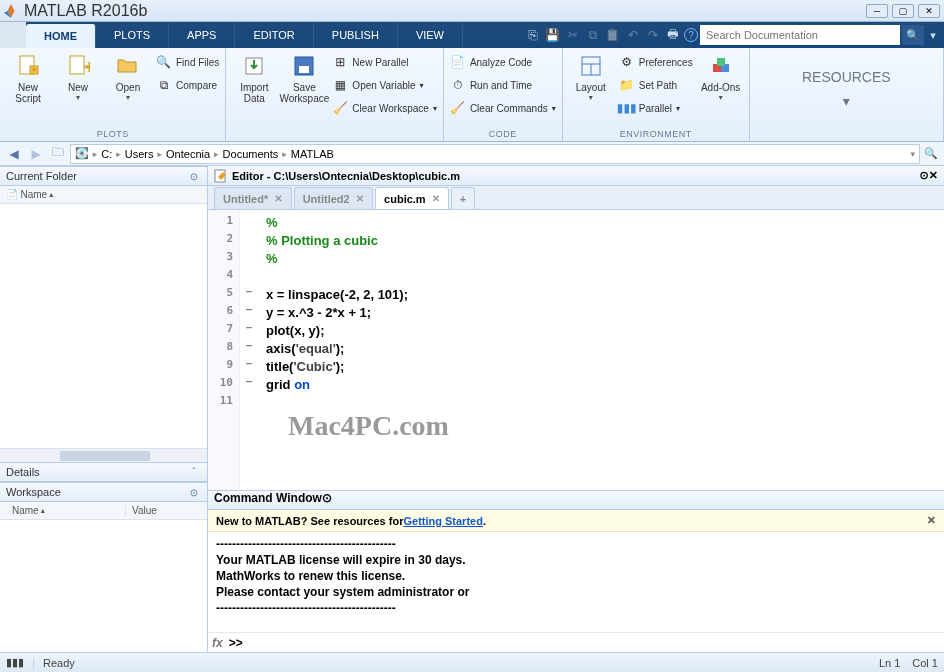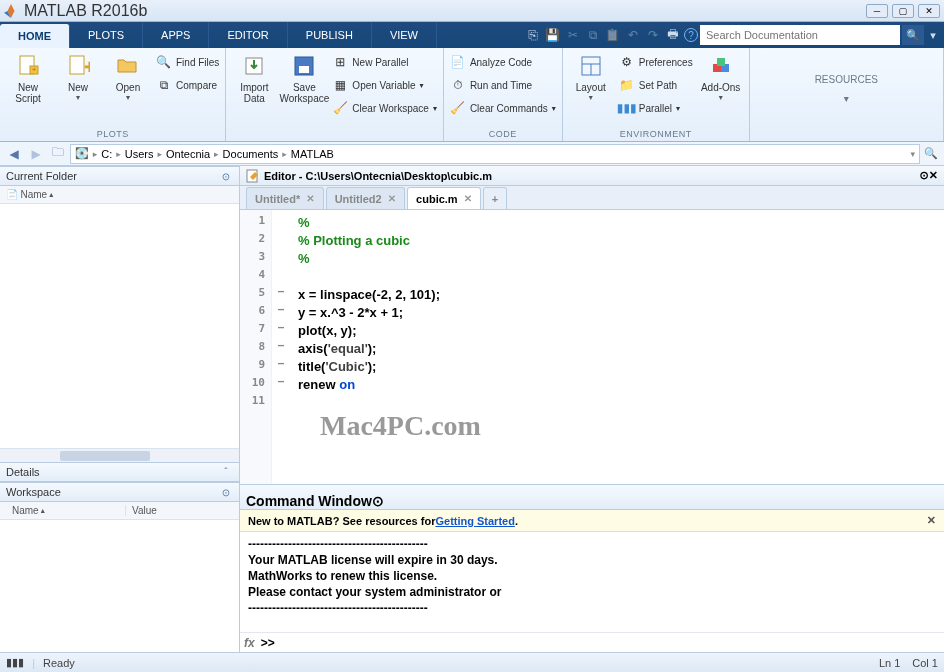--- a/index.html
+++ b/index.html
@@ -6,21 +6,21 @@
 body { width: 944px; height: 672px; background: #dde7f2; overflow: hidden; font-size: 11px; }
 
 
 .titlebar { height: 22px; background: linear-gradient(#e8f0fa, #d7e5f5); display: flex; align-items: center; padding: 0 4px; border-bottom: 1px solid #9fb6d0; }
 .titlebar .logo { width: 14px; height: 14px; margin-right: 6px; }
 .titlebar .title { flex: 1; color: #333; font-size: 16px; }
 .titlebar .winbtns { display: flex; gap: 4px; }
 .titlebar .winbtn { width: 22px; height: 14px; border: 1px solid #8faac6; background: #e3ecf7; display: flex; align-items: center; justify-content: center; font-size: 9px; cursor: pointer; border-radius: 2px; }
 
 
-.tabstrip { height: 26px; background: linear-gradient(#1f4a7d,#16477a); display: flex; align-items: stretch; }
+.tabstrip { height: 26px; background: linear-gradient(#1f4a7d,#16477a); display: flex; align-items: stretch; margin-left: 26px; }
 .tabstrip .tab { padding: 0 18px; color: #fff; font-size: 11px; display: flex; align-items: center; cursor: pointer; border-right: 1px solid #2a5a91; }
 .tabstrip .tab.active { background: #e8f3ff; color: #0a3c72; font-weight: bold; border-radius: 3px 3px 0 0; margin-top:2px; }
 .tabstrip .rightarea { margin-left: auto; display: flex; align-items: center; gap: 2px; padding-right: 4px; }
 .tabstrip .qicon { width: 18px; height: 18px; display: flex; align-items: center; justify-content: center; color: #cde; font-size: 12px; cursor: pointer; }
 .tabstrip .search { width: 200px; height: 20px; background: #fff; border: none; padding: 0 6px; font-size: 11px; }
 .tabstrip .searchbtn { width: 22px; height: 20px; background: #2a5a91; color: #fff; display: flex; align-items: center; justify-content: center; cursor: pointer; }
 .tabstrip .dropbtn { width: 14px; color: #cde; display: flex; align-items: center; justify-content: center; cursor: pointer; }
 
 
 .ribbon { height: 94px; background: linear-gradient(#f3f9ff,#e4effb); border-bottom: 1px solid #9fb6d0; display: flex; }
@@ -40,21 +40,21 @@
 .pathbar .navbtn { width: 20px; height: 18px; display: flex; align-items: center; justify-content: center; cursor: pointer; color: #5577aa; font-size: 12px; }
 .pathbar .crumbs { flex: 1; background: #fff; border: 1px solid #b8cde4; height: 20px; display: flex; align-items: center; padding: 0 4px; gap: 4px; }
 .pathbar .crumb { font-size: 11px; cursor: pointer; }
 .pathbar .sep { color: #888; font-size: 9px; }
 .pathbar .searchicon { width: 18px; height: 18px; display: flex; align-items: center; justify-content: center; color: #2a7ac4; cursor: pointer; }
 
 
 .main { display: flex; height: calc(672px - 22px - 26px - 94px - 24px - 20px); }
 
 
-.leftcol { width: 240px; display: flex; flex-direction: column; border-right: 1px solid #b8cde4; }
+.leftcol { width: 208px; display: flex; flex-direction: column; border-right: 1px solid #b8cde4; }
 .panel { display: flex; flex-direction: column; }
 .panelhead { height: 20px; background: linear-gradient(#f5f9fe,#e3edf8); border-bottom: 1px solid #b8cde4; border-top: 1px solid #b8cde4; display: flex; align-items: center; padding: 0 6px; font-size: 11px; color: #333; }
 .panelhead .spacer { flex: 1; }
 .panelhead .pbtn { width: 14px; height: 14px; display: flex; align-items: center; justify-content: center; color: #5577aa; cursor: pointer; font-size: 10px; }
 .panelbody { flex: 1; background: #fff; overflow: auto; }
 .colhead { height: 18px; background: #f3f7fc; border-bottom: 1px solid #d8e3f0; display: flex; align-items: center; padding: 0 6px; font-size: 10px; color: #555; }
 .colhead .col { display: flex; align-items: center; gap: 2px; }
 .currentfolder { flex: 1; }
 .details { height: 20px; }
 .workspace { height: 170px; }
@@ -77,21 +77,21 @@
 .gutter .ln { height: 18px; text-align: right; padding-right: 6px; font-size: 11px; color: #888; font-family: 'Consolas', monospace; }
 .bpcol { width: 18px; padding-top: 4px; }
 .bpcol .bp { height: 18px; text-align: center; font-size: 10px; color: #888; font-family: 'Consolas', monospace; }
 .code { flex: 1; padding: 4px 8px; font-family: 'Consolas', monospace; font-size: 13px; line-height: 18px; }
 .code .line { height: 18px; white-space: pre; }
 .cmt { color: #1a8a1a; }
 .str { color: #404040; }
 .kwd { color: #0048d4; }
 .watermark { position: absolute; top: 200px; left: 80px; font-size: 28px; color: #999; font-family: Georgia, serif; pointer-events: none; }
 
-.cmdhead { height: 26px; background: linear-gradient(#f5f9fe,#e3edf8); border-top: 1px solid #b8cde4; border-bottom: 1px solid #b8cde4; display: flex; align-items: flex-end; padding: 0 6px; font-size: 14px; }
+.cmdhead { height: 20px; background: linear-gradient(#f5f9fe,#e3edf8); border-top: 1px solid #b8cde4; border-bottom: 1px solid #b8cde4; display: flex; align-items: flex-start; padding: 0 6px; font-size: 12px; }
 .cmdbanner { height: 22px; background: #fffce6; border-bottom: 1px solid #e8e0b0; display: flex; align-items: center; padding: 0 8px; font-size: 11px; }
 .cmdbanner a { color: #1155cc; text-decoration: underline; cursor: pointer; }
 .cmdbanner .closex { margin-left: auto; cursor: pointer; color: #555; }
 .cmdbody { height: 100px; background: #fff; padding: 4px 8px; font-family: 'Consolas', monospace; font-size: 12px; line-height: 16px; overflow: auto; }
 .cmdinput { height: 20px; background: #fff; border-top: 1px solid #e4e8ee; display: flex; align-items: center; padding: 0 4px; font-family: 'Consolas', monospace; font-size: 12px; }
 .cmdinput .fx { font-style: italic; color: #777; margin-right: 6px; }
 
 
 .statusbar { height: 20px; background: linear-gradient(#eef4fc,#dce8f5); border-top: 1px solid #b8cde4; display: flex; align-items: center; padding: 0 6px; font-size: 11px; color: #444; }
 .statusbar .sep2 { margin: 0 8px; color: #b8cde4; }
@@ -289,21 +289,21 @@
           </div>
         <div class="blabel">Add-Ons</div>
         <div class="barrow">▾</div>
       </div>
     </div>
     <div class="glabel">ENVIRONMENT</div>
   </div>
 
   <div class="rgroup" style="flex:1">
     <div class="items" style="justify-content:center;align-items:center;width:100%">
-      <div style="text-align:center;color:#6a7a8c;font-size:10px">
+      <div style="text-align:center;color:#6a7a8c;font-size:14px">
         <div>RESOURCES</div>
         <div style="margin-top:8px">▾</div>
       </div>
     </div>
     <div class="glabel">&nbsp;</div>
   </div>
 </div>
 
 <div class="pathbar">
   <div class="navbtn">◀</div>
@@ -425,21 +425,21 @@
       <div class="code" id="code">
           <div class="line"><span class="cmt">%</span></div>
           <div class="line"><span class="cmt">% Plotting a cubic</span></div>
           <div class="line"><span class="cmt">%</span></div>
           <div class="line"><span></span></div>
           <div class="line"><span>x = linspace(-2, 2, 101);</span></div>
           <div class="line"><span>y = x.^3 - 2*x + 1;</span></div>
           <div class="line"><span>plot(x, y);</span></div>
           <div class="line"><span>axis(</span><span class="str">'equal'</span><span>);</span></div>
           <div class="line"><span>title(</span><span class="str">'Cubic'</span><span>);</span></div>
-          <div class="line"><span>renew </span><span class="kwd">on</span></div>
+          <div class="line"><span>grid </span><span class="kwd">on</span></div>
           <div class="line"><span></span></div>
         </div>
       <div class="watermark">Mac4PC.com</div>
     </div>
 
     <div class="cmdhead">
       <span>Command Window</span>
       <span class="spacer"></span>
       <span class="pbtn">⊙</span>
     </div>

